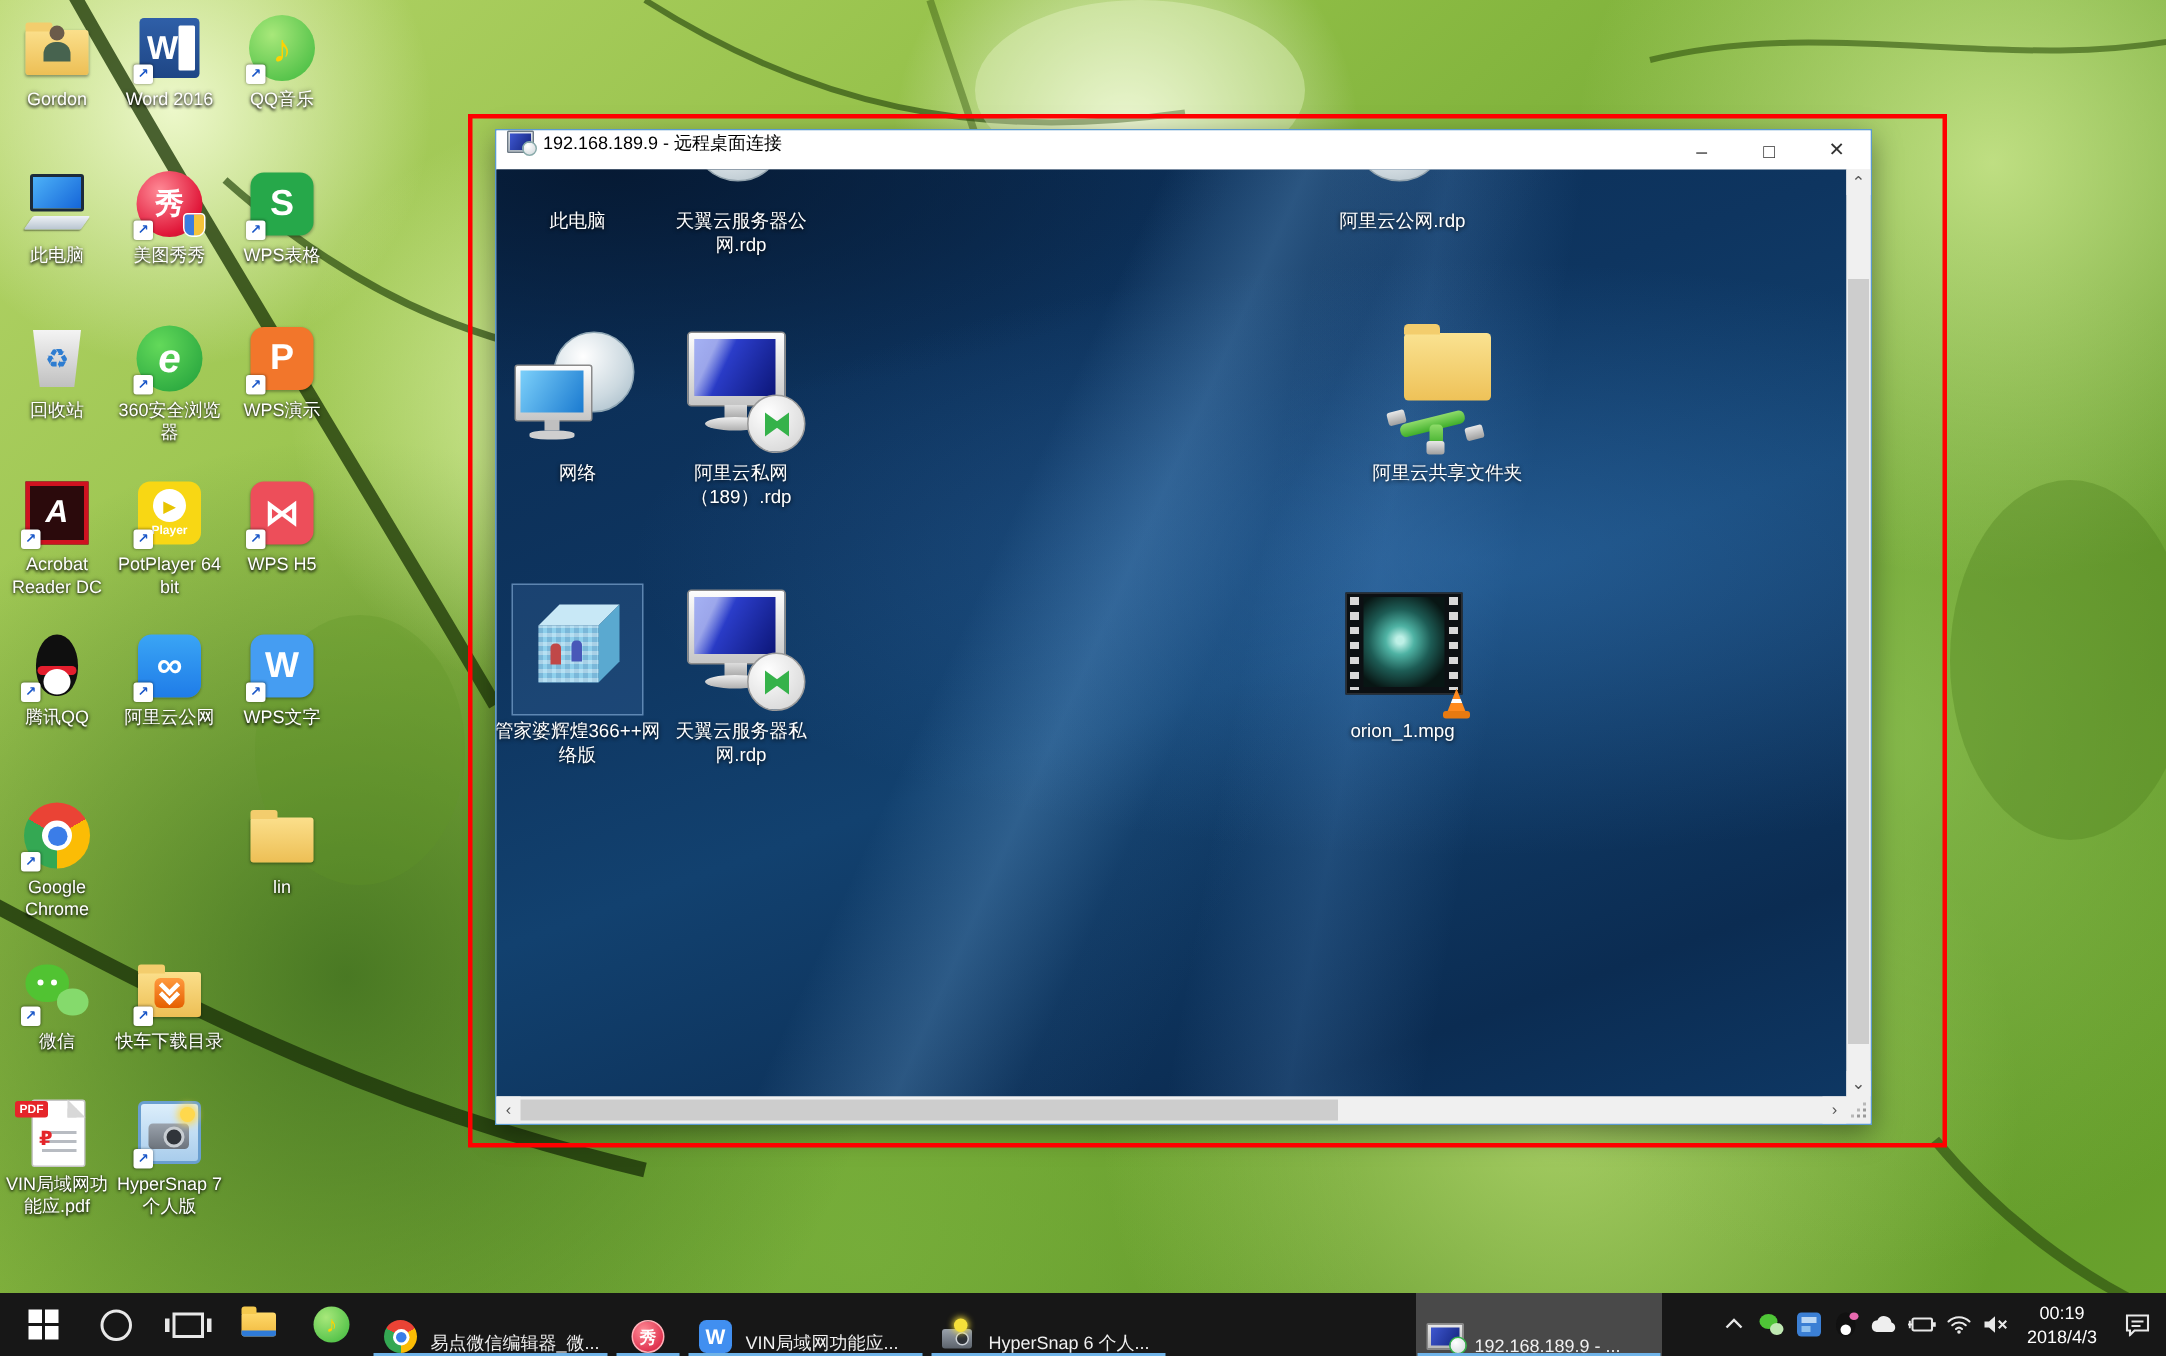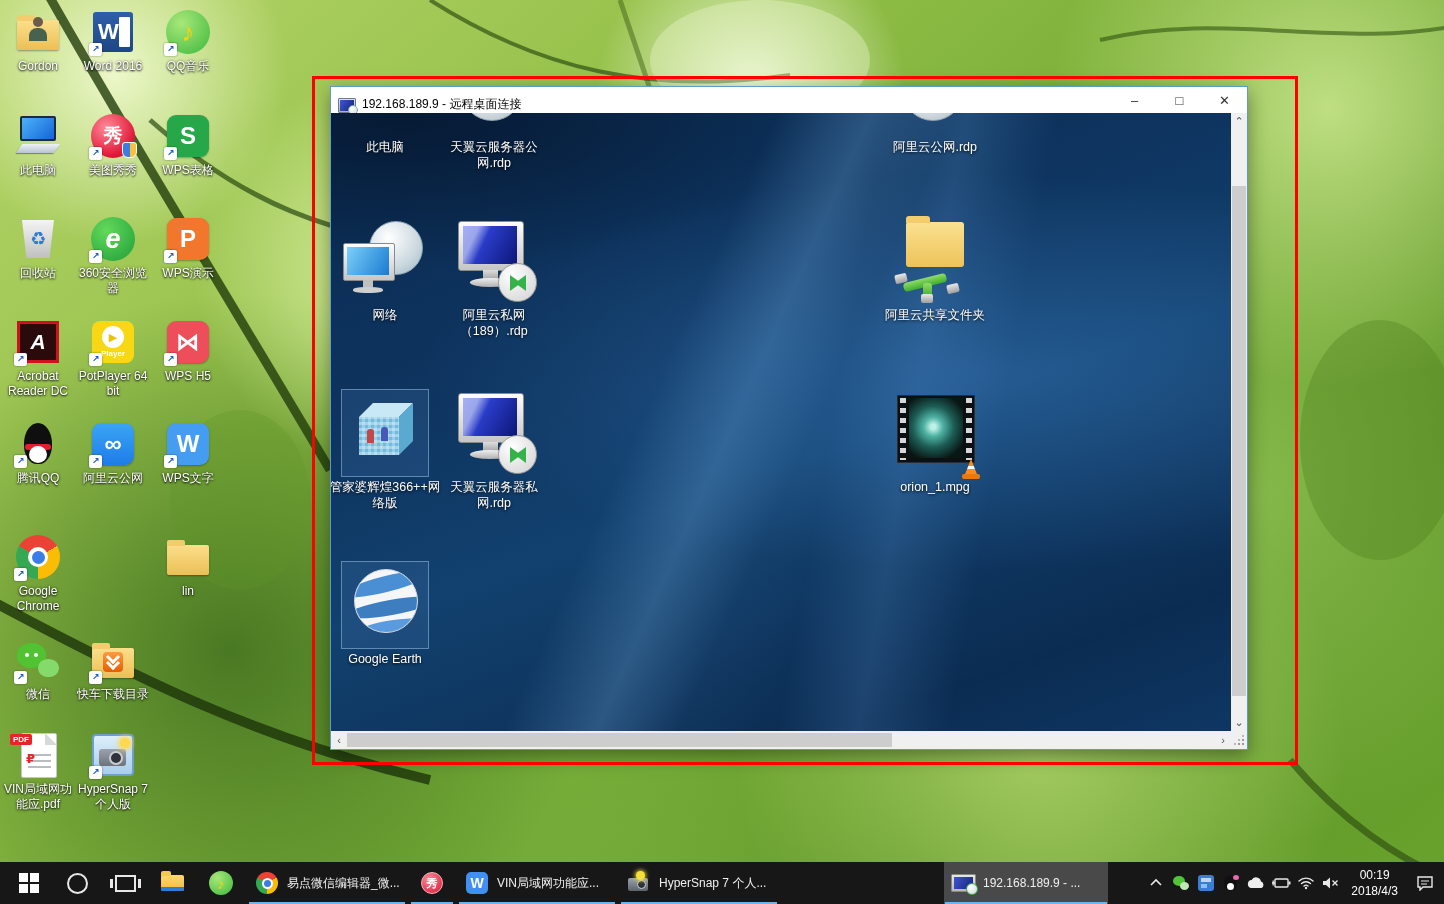--- a/index.html
+++ b/index.html
@@ -97,21 +97,21 @@
       background:#30343a;border:2px solid #c8cdd2;}
   .hs-sun{position:absolute;right:2px;top:2px;width:10px;height:10px;border-radius:50%;background:#ffd84d;
       box-shadow:0 0 5px 2px rgba(255,216,77,.9);}
 
   
   .redrect{position:absolute;left:312px;top:76px;width:986px;height:689px;border:3px solid #ff0000;box-sizing:border-box;pointer-events:none;}
 
   
   .rwin{position:absolute;left:330px;top:86px;width:918px;height:664px;background:#f0f0f0;
       border:1px solid #5b9bd0;box-sizing:border-box;box-shadow:0 6px 18px rgba(0,0,0,.4);}
-  .titlebar{position:absolute;left:0;top:0;right:0;height:26px;background:#fff;display:flex;align-items:flex-end;}
+  .titlebar{position:absolute;left:0;top:0;right:0;height:26px;background:#fff;display:flex;align-items:flex-start;}
   .ticon{width:16px;height:13px;margin:0 6px 0 7px;position:relative;background:linear-gradient(#dfe5ea,#aab4bd);
       border:1px solid #6d7a85;border-radius:1px;}
   .ticon::before{content:"";position:absolute;inset:1px;background:linear-gradient(120deg,#3e57d0,#14247e);}
   .ticon::after{content:"";position:absolute;right:-3px;bottom:-3px;width:8px;height:8px;border-radius:50%;
       background:radial-gradient(circle at 35% 30%,#fff,#cfd6da);border:1px solid #8aa;}
   .ttext{font-size:12px;color:#000;}
   .wbtns{margin-left:auto;display:flex;height:100%;}
   .wbtn{width:45px;height:100%;display:flex;align-items:center;justify-content:center;font-size:13px;color:#333;}
   .rcontent{position:absolute;left:0;top:26px;width:900px;height:618px;overflow:hidden;background:
       radial-gradient(ellipse 900px 320px at 72% 42%, rgba(70,140,210,.35), transparent 62%),
@@ -188,21 +188,21 @@
   .sb-btn{position:absolute;display:flex;align-items:center;justify-content:center;color:#555;font-size:11px;background:#f0f0f0;}
   .vthumb{position:absolute;left:1px;width:14px;background:#cdcdcd;}
   .hthumb{position:absolute;top:2px;height:14px;background:#cdcdcd;}
   .grip{position:absolute;right:0;bottom:0;width:16px;height:18px;background:#f0f0f0;}
   .grip::before{content:"";position:absolute;right:3px;bottom:4px;width:2px;height:2px;background:#9a9a9a;
       box-shadow:-4px 0 #9a9a9a,0 -4px #9a9a9a,-8px 0 #b8b8b8,-4px -4px #b8b8b8,0 -8px #b8b8b8;}
 
   
   .taskbar{position:absolute;left:0;bottom:0;width:1444px;height:42px;background:#171717;z-index:50;}
   .tb-btn,.tb-task{position:absolute;top:0;height:42px;display:flex;align-items:center;justify-content:center;}
-  .tb-task{justify-content:flex-start;padding:0 6px;box-sizing:border-box;}
+  .tb-task{justify-content:flex-start;padding:0 6px;box-sizing:border-box;align-items:flex-end;}
   .tb-label{color:#f0f0f0;font-size:12px;margin-left:7px;white-space:nowrap;overflow:hidden;}
   .running::after{content:"";position:absolute;left:1px;right:1px;bottom:0;height:2px;background:#6fb3e8;}
   .active-task{background:rgba(255,255,255,.22);}
   .winlogo{display:grid;grid-template-columns:9px 9px;gap:2px;}
   .winlogo div{width:9px;height:9px;background:#fff;}
   .searchring{width:17px;height:17px;border:2px solid #e8e8e8;border-radius:50%;}
   .tview{width:17px;height:13px;border:2px solid #e8e8e8;position:relative;}
   .tview::before,.tview::after{content:"";position:absolute;top:2px;width:3px;height:9px;background:#e8e8e8;}
   .tview::before{left:-7px;} .tview::after{right:-7px;}
   .mini{position:relative;width:26px;height:26px;flex:none;}
@@ -487,21 +487,21 @@
             <div class="mscreen"></div>
             <div class="mstand"></div>
             <div class="mbase"></div>
           <div class="rbadge">
               <div class="tr-r"></div>
               <div class="tr-l"></div>
             </div>
         </div>
         <div class="wlbl">阿里云私网（189）.rdp</div>
       </div>
-      <div class="wicon" style="left:546px;top:106px">
+      <div class="wicon" style="left:576px;top:106px">
         <div class="wart">
             <div class="sfold"></div>
             <div class="sp-e1"></div>
             <div class="sp-bar"></div>
             <div class="sp-e2"></div>
             <div class="sp-drop"></div>
             <div class="sp-e3"></div>
           </div>
         <div class="wlbl">阿里云共享文件夹</div>
       </div>
@@ -538,31 +538,20 @@
               <div class="vperf-r"></div>
             </div>
             <div class="vcone">
               <div class="cbody"></div>
               <div class="cbase"></div>
             </div>
           </div>
         <div class="wlbl">orion_1.mpg</div>
       </div>
 
-      <div class="wicon" style="left:-4px;top:450px">
-        <div class="wart">
-            <div class="wsel"></div>
-            <div class="eball">
-              <div class="es1"></div>
-              <div class="es2"></div>
-              <div class="es3"></div>
-            </div>
-          </div>
-        <div class="wlbl">Google Earth</div>
-      </div>
     </div>
 
     <div class="vscroll">
       <div class="sb-btn" style="left:0;top:0;width:16px;height:17px">⌃</div>
       <div class="vthumb" style="top:73px;height:510px"></div>
       <div class="sb-btn" style="left:0;bottom:0;width:16px;height:17px">⌄</div>
     </div>
 
     <div class="hscroll">
       <div class="sb-btn" style="left:0;top:0;width:16px;height:18px">‹</div>
@@ -615,21 +604,21 @@
       <div class="mini">
           <div class="m-wps">W</div>
         </div>
       <span class="tb-label">VIN局域网功能应...</span>
     </div>
     <div class="tb-task running" style="left:620px;width:158px">
       <div class="mini">
           <div class="m-hs"></div>
           <div class="m-hs-sun"></div>
         </div>
-      <span class="tb-label">HyperSnap 7 个人...</span>
+      <span class="tb-label">HyperSnap 6 个人...</span>
     </div>
     <div class="tb-task running active-task" style="left:944px;width:164px">
       <div class="mini">
           <div class="m-rdp"></div>
         </div>
       <span class="tb-label">192.168.189.9 - ...</span>
     </div>
 
     <div class="tray">
       <div class="tray-ic">

